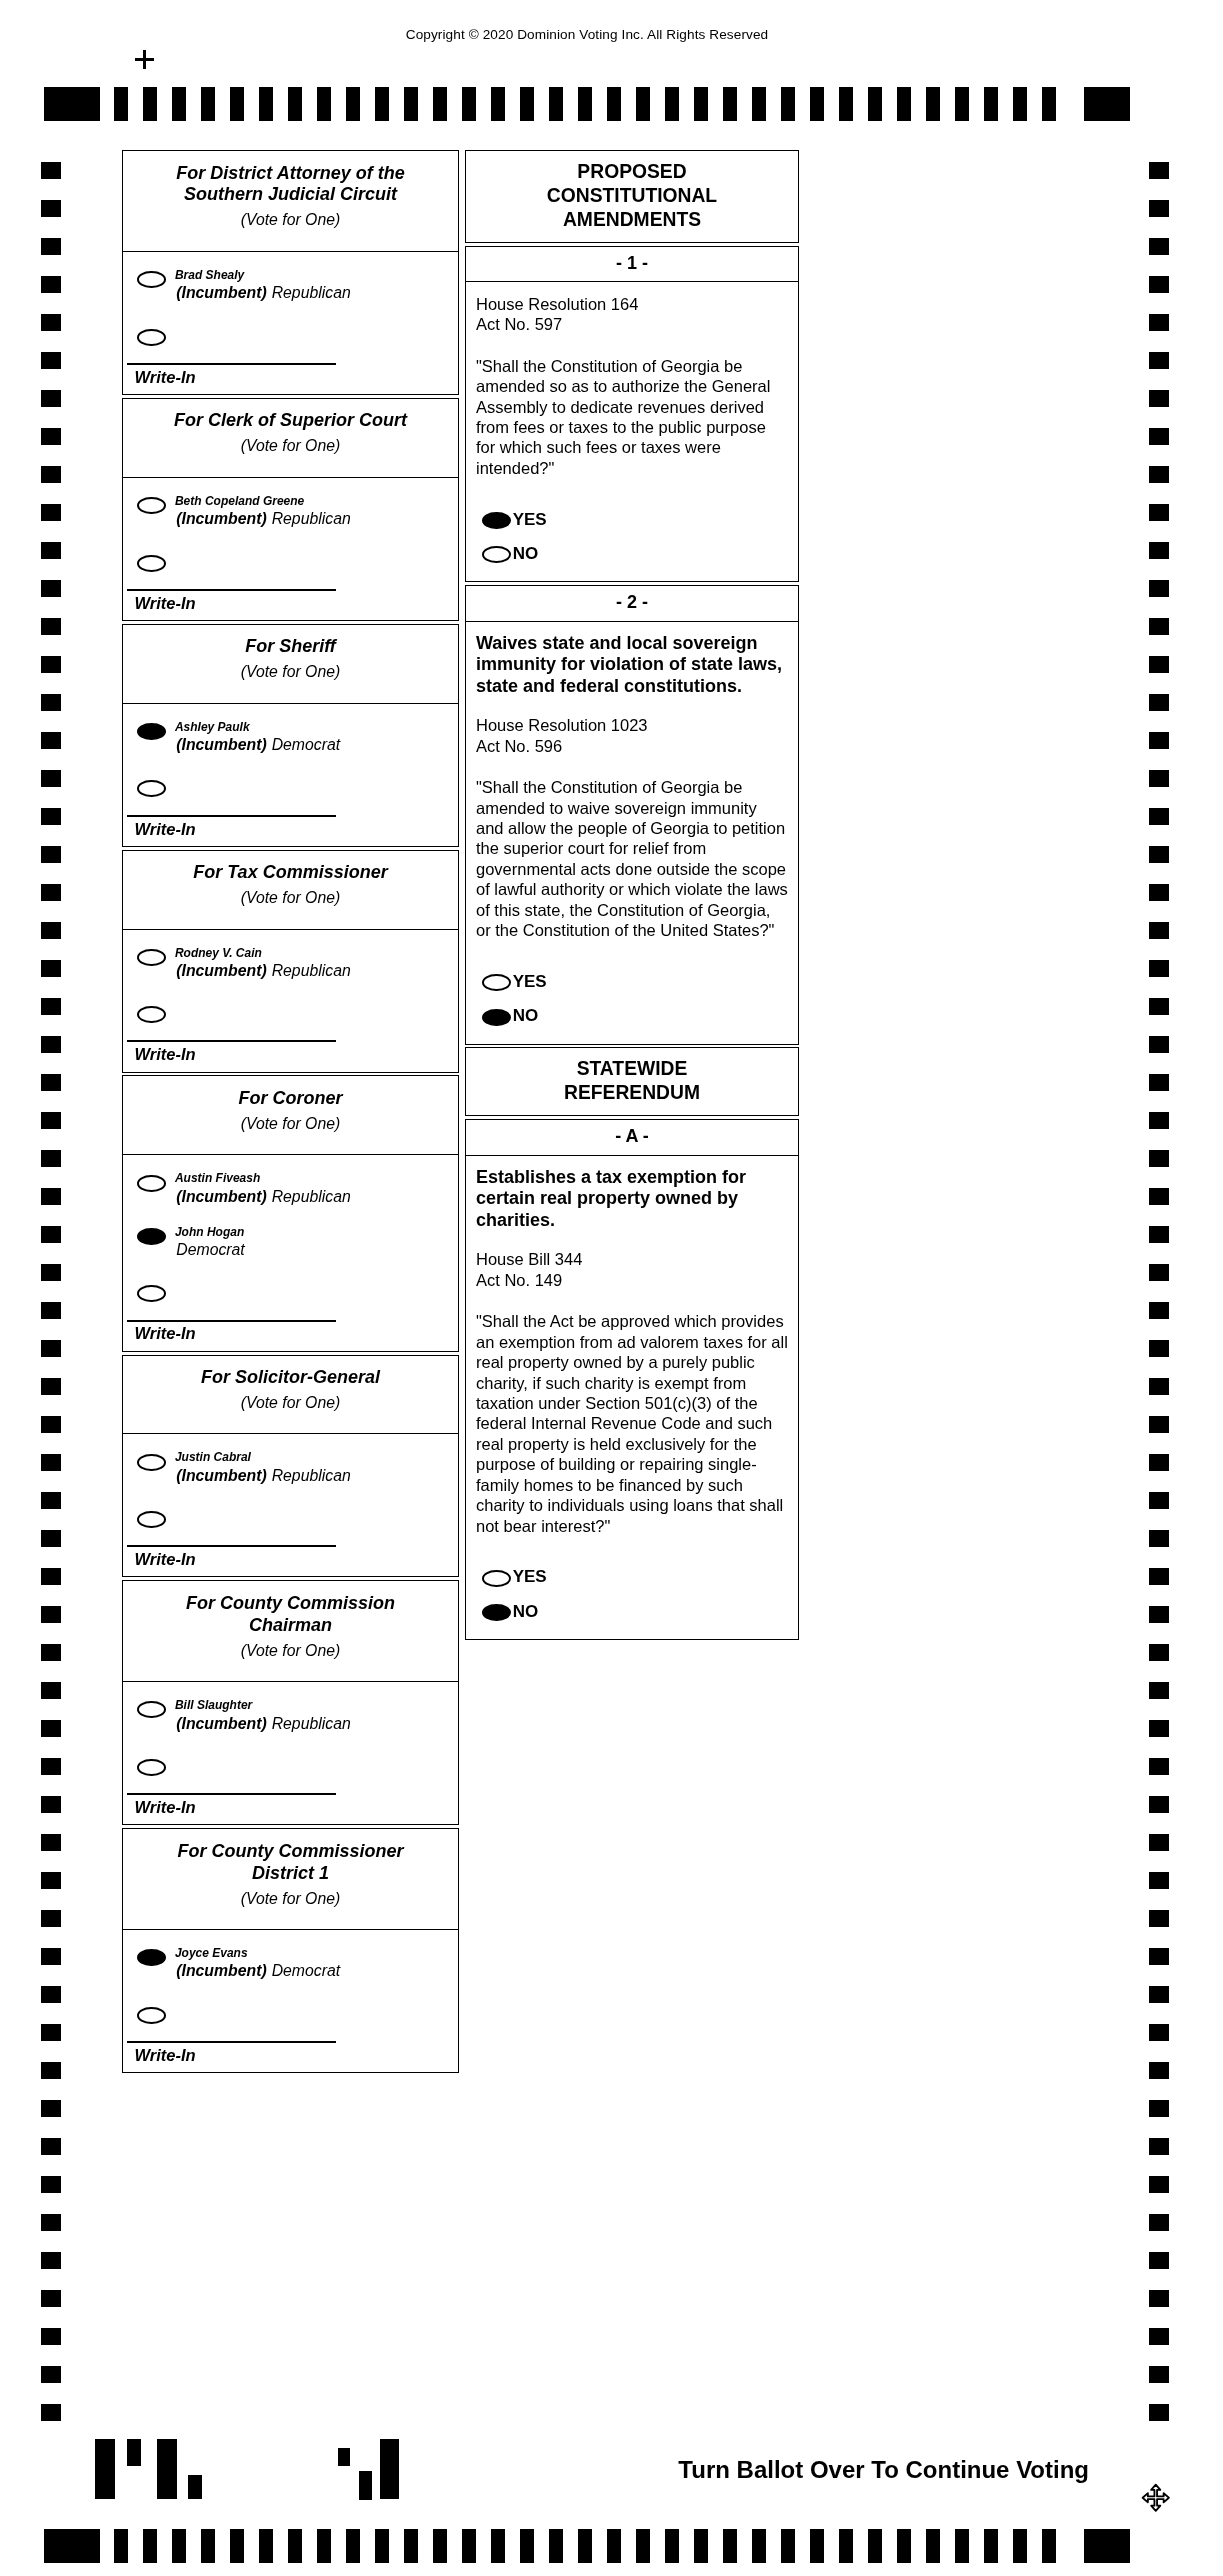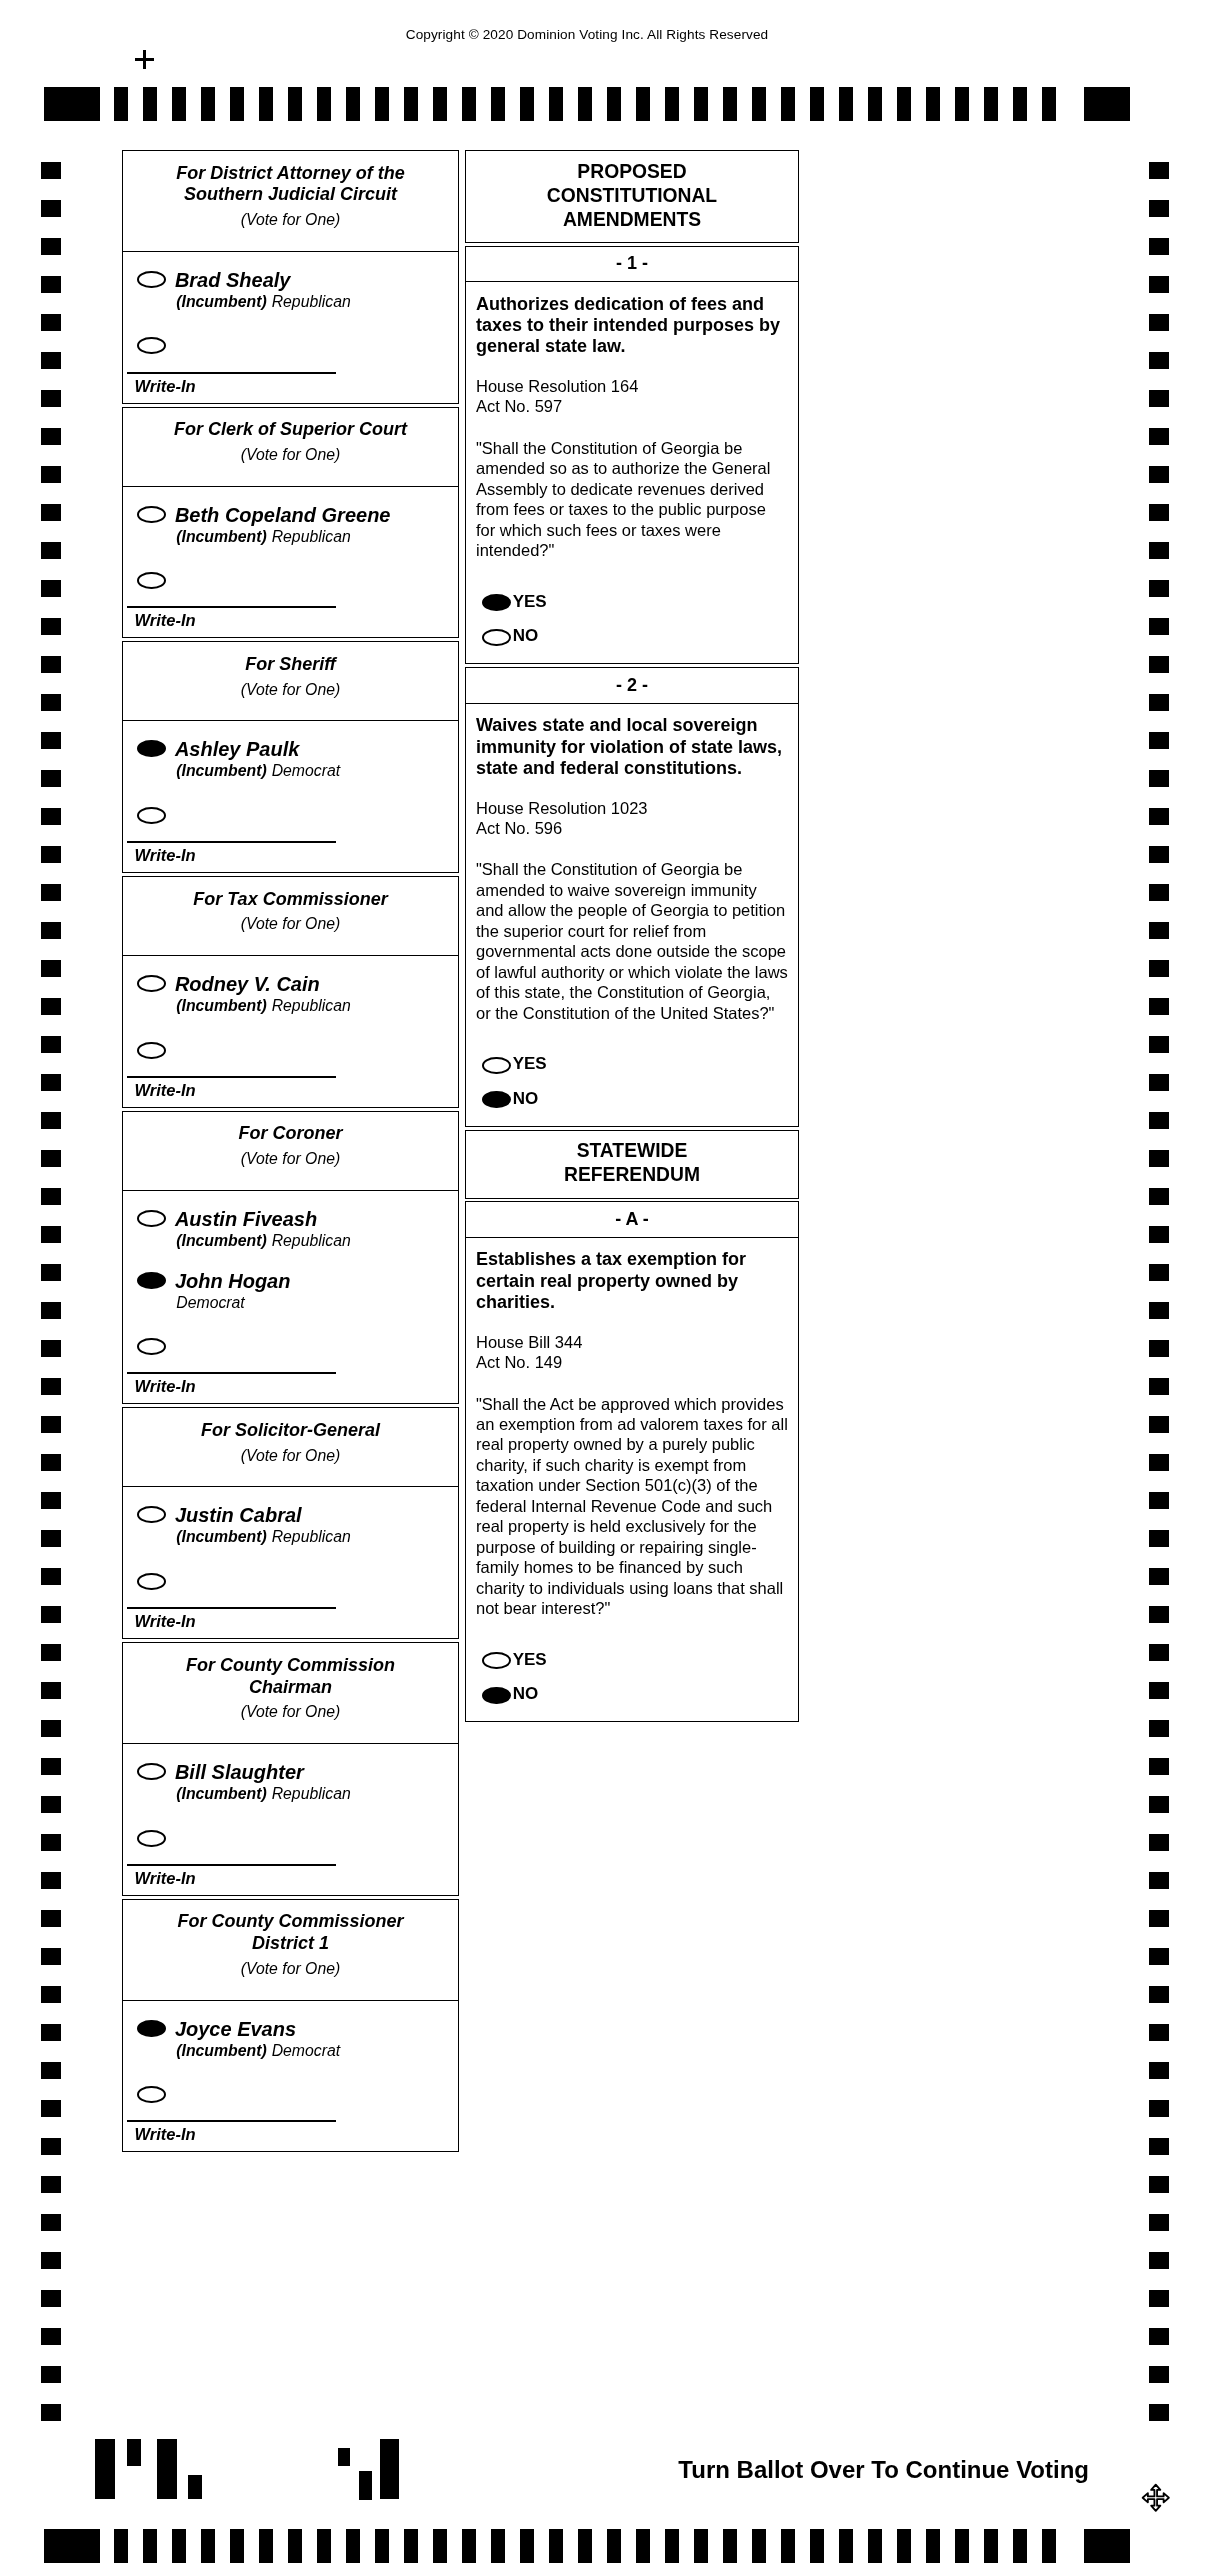--- a/index.html
+++ b/index.html
@@ -30,21 +30,21 @@
   .col-left  { position:absolute; left:122px; top:150px; width:337px;font-style:italic; }
   .col-right { position:absolute; left:465px; top:150px; width:334px; }
 
   
   .contest { border:1.4px solid #000; background:#fff; margin-bottom:2.9px; }
   .contest-header { text-align:center; padding:11.5px 5.7px 21.5px; border-bottom:1.4px solid #000; }
   .contest-title { font-weight:bold; font-size:18px; line-height:1.22; white-space:pre-line; }
   .vote-for { font-size:15.8px; margin-top:5px; }
   .cand-row { display:flex; align-items:flex-start; padding:17px 10px 2.9px 14.3px; }
   .cand-info { margin-left:8.6px; }
-  .cand-name { font-weight:bold; font-size:20px; line-height:1.1; }
+  .cand-name { font-weight:bold; font-size:12px; line-height:1.1; }
   .cand-detail { font-size:15.8px; margin-top:2.1px; padding-left:1.4px; }
   .cand-detail b { margin-right:5px; }
   .cand-detail b:empty { margin-right:0; }
   .blank-row { padding:21.5px 10px 2.9px 14.3px; }
   .writein { margin:14.3px 0 0 4.3px; width:202px; border-top:2.1px solid #000; padding:2.9px 0 7.2px 7.2px;
              font-weight:bold; font-size:16.5px; }
 
   
   .oval { width:29px; height:17px; border:2.1px solid #000; border-radius:14.3px / 8.6px;
           flex:none; background:#fff; box-sizing:border-box; margin-top:2.1px; }
@@ -253,21 +253,20 @@
 
     <div class="col-header">
       <div class="col-header-text">PROPOSED
 CONSTITUTIONAL
 AMENDMENTS</div>
     </div>
 
     <div class="measure">
       <div class="m-number">- 1 -</div>
       <div class="m-body">
-        <div class="m-summary">Authorizes dedication of fees and taxes to their intended purposes by general state law.</div>
         <div class="m-ref">
           <div>House Resolution 164</div>
           <div>Act No. 597</div>
         </div>
         <div class="m-question">"Shall the Constitution of Georgia be amended so as to authorize the General Assembly to dedicate revenues derived from fees or taxes to the public purpose for which such fees or taxes were intended?"</div>
         <div class="opt-row">
           <div class="oval filled"></div>
           <div class="opt-label">YES</div>
         </div>
         <div class="opt-row">

